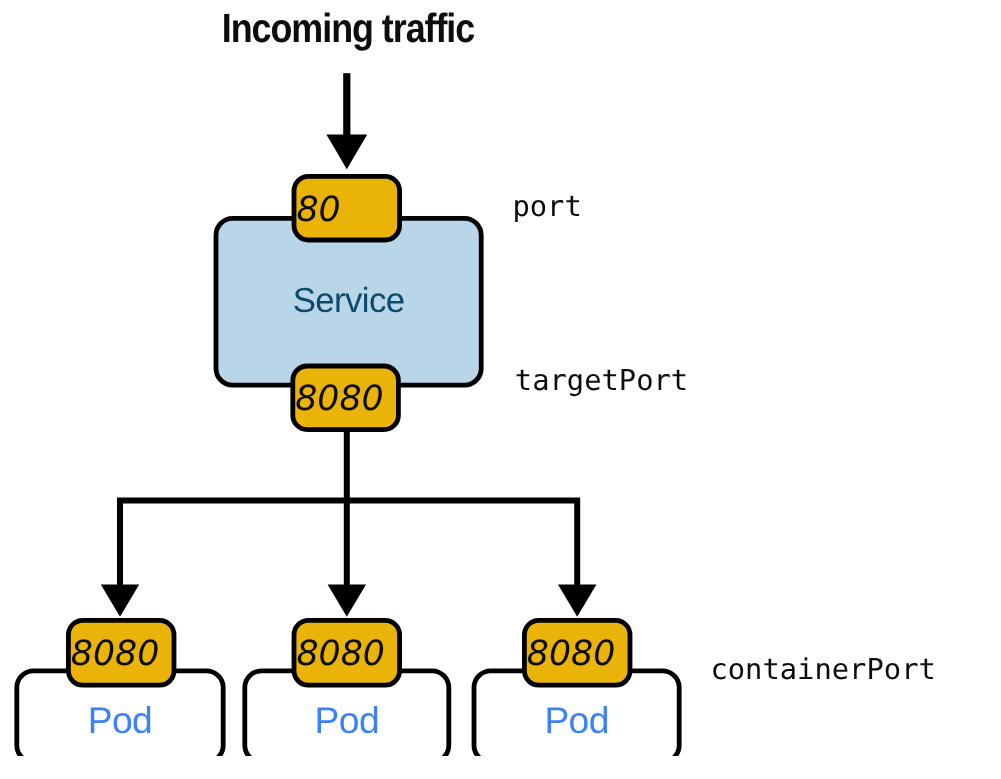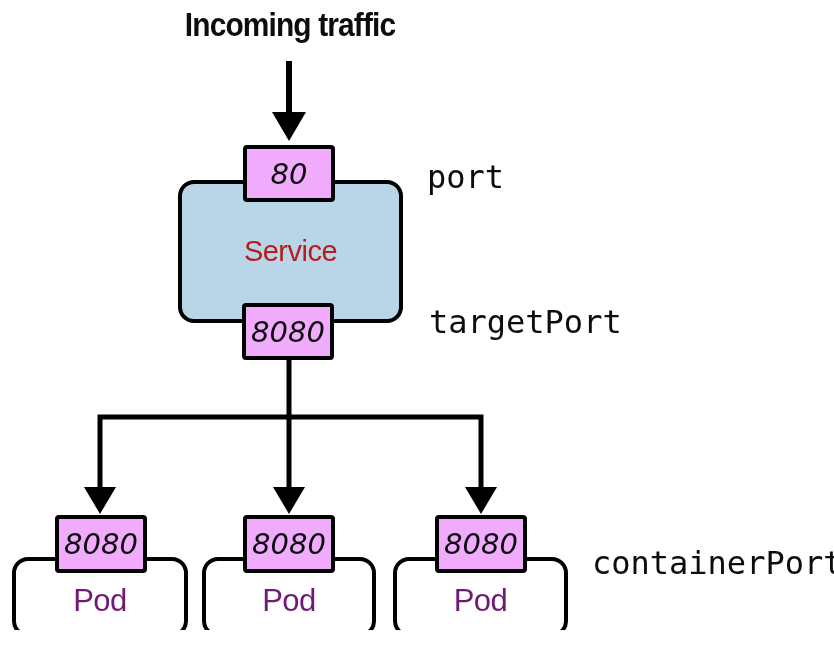--- a/index.html
+++ b/index.html
@@ -39,58 +39,58 @@
     display: flex;
     align-items: center;
     justify-content: center;
   }
   .service-box {
     left: 178px; top: 180px;
     width: 225px; height: 143px;
     background: #b9d6e9;
     z-index: 2;
     font-size: 29px;
-    color: #b91c1c;
+    color: #0c4a6e;
     letter-spacing: -0.5px;
   }
   .pod-box {
     background: #ffffff;
     z-index: 2;
     font-size: 31px;
-    color: #701a75;
+    color: #3b82f6;
     letter-spacing: -0.5px;
     padding-top: 8px;
   }
   .pod-1 { left: 12px;  top: 557px; width: 176px; height: 80px; }
   .pod-2 { left: 202px; top: 557px; width: 174px; height: 80px; }
   .pod-3 { left: 393px; top: 557px; width: 175px; height: 80px; }
   .badge {
     position: absolute;
     width: 92px; height: 57px;
-    background: #f0abfc;
+    background: #eab308;
     border: 4px solid #000;
-    border-radius: 4px;
+    border-radius: 14px;
     display: flex;
     align-items: center;
-    justify-content: center;
+    justify-content: flex-start;
     z-index: 3;
     font-size: 29px;
     font-style: italic;
     font-family: "DejaVu Sans", sans-serif;
     color: #0d0d0d;
   }
   .badge-port       { left: 243px; top: 145px; }
   .badge-targetport { left: 242px; top: 303px; }
   .badge-pod1 { left: 55px;  top: 515px; height: 58px; }
   .badge-pod2 { left: 243px; top: 515px; height: 58px; }
   .badge-pod3 { left: 435px; top: 515px; height: 58px; }
   .mono-label {
     position: absolute;
     font-family: "DejaVu Sans Mono", monospace;
-    font-size: 32px;
+    font-size: 24px;
     color: #0d0d0d;
     white-space: nowrap;
     z-index: 4;
   }
   .label-port          { left: 427px; top: 158px; }
   .label-targetport    { left: 429px; top: 303px; }
   .label-containerport { left: 592px; top: 544px; }
 </style>
 </head>
 <body>

